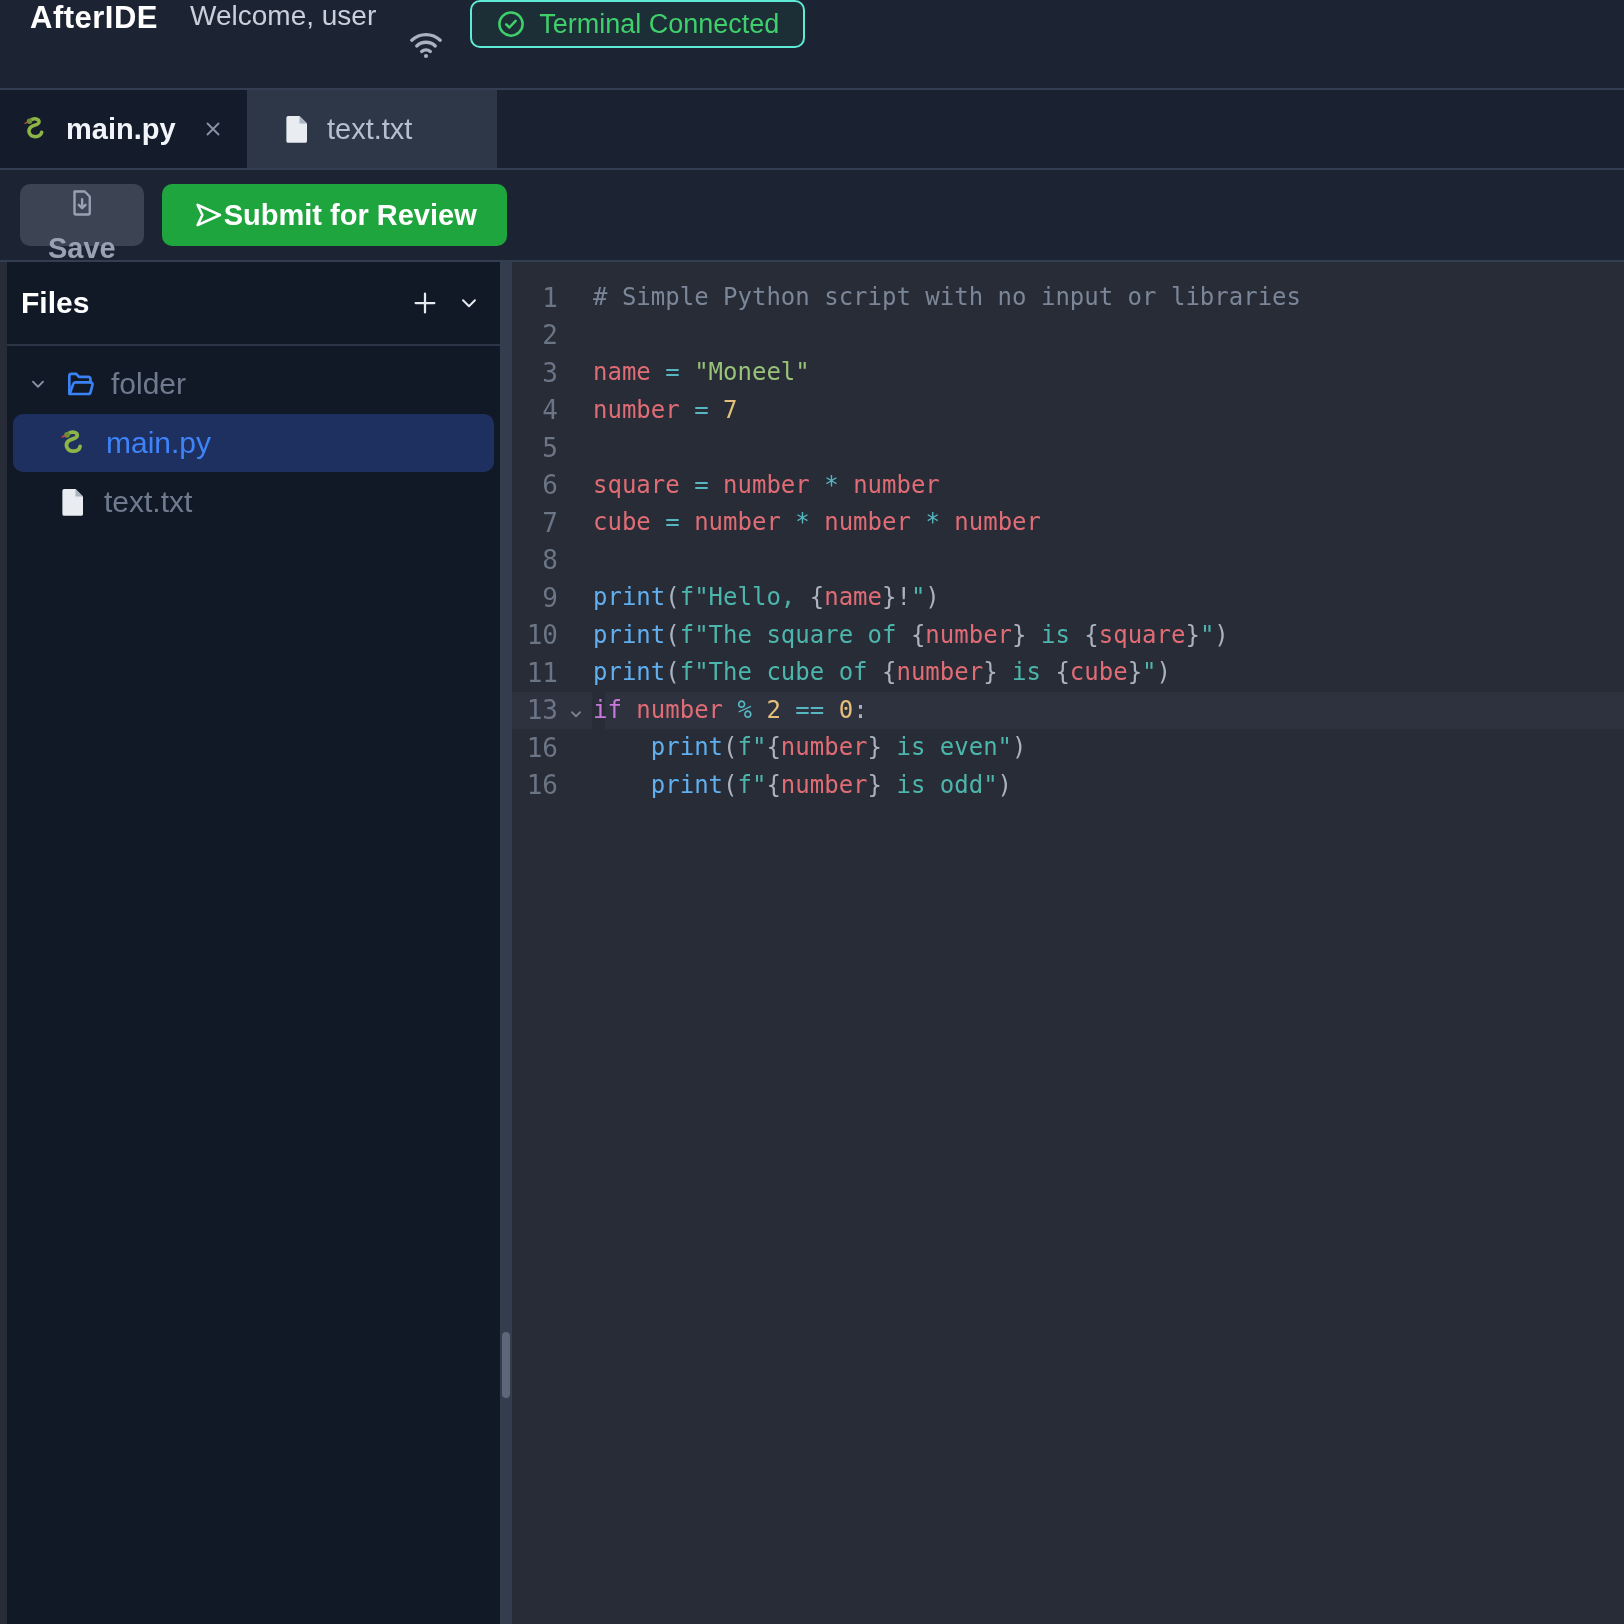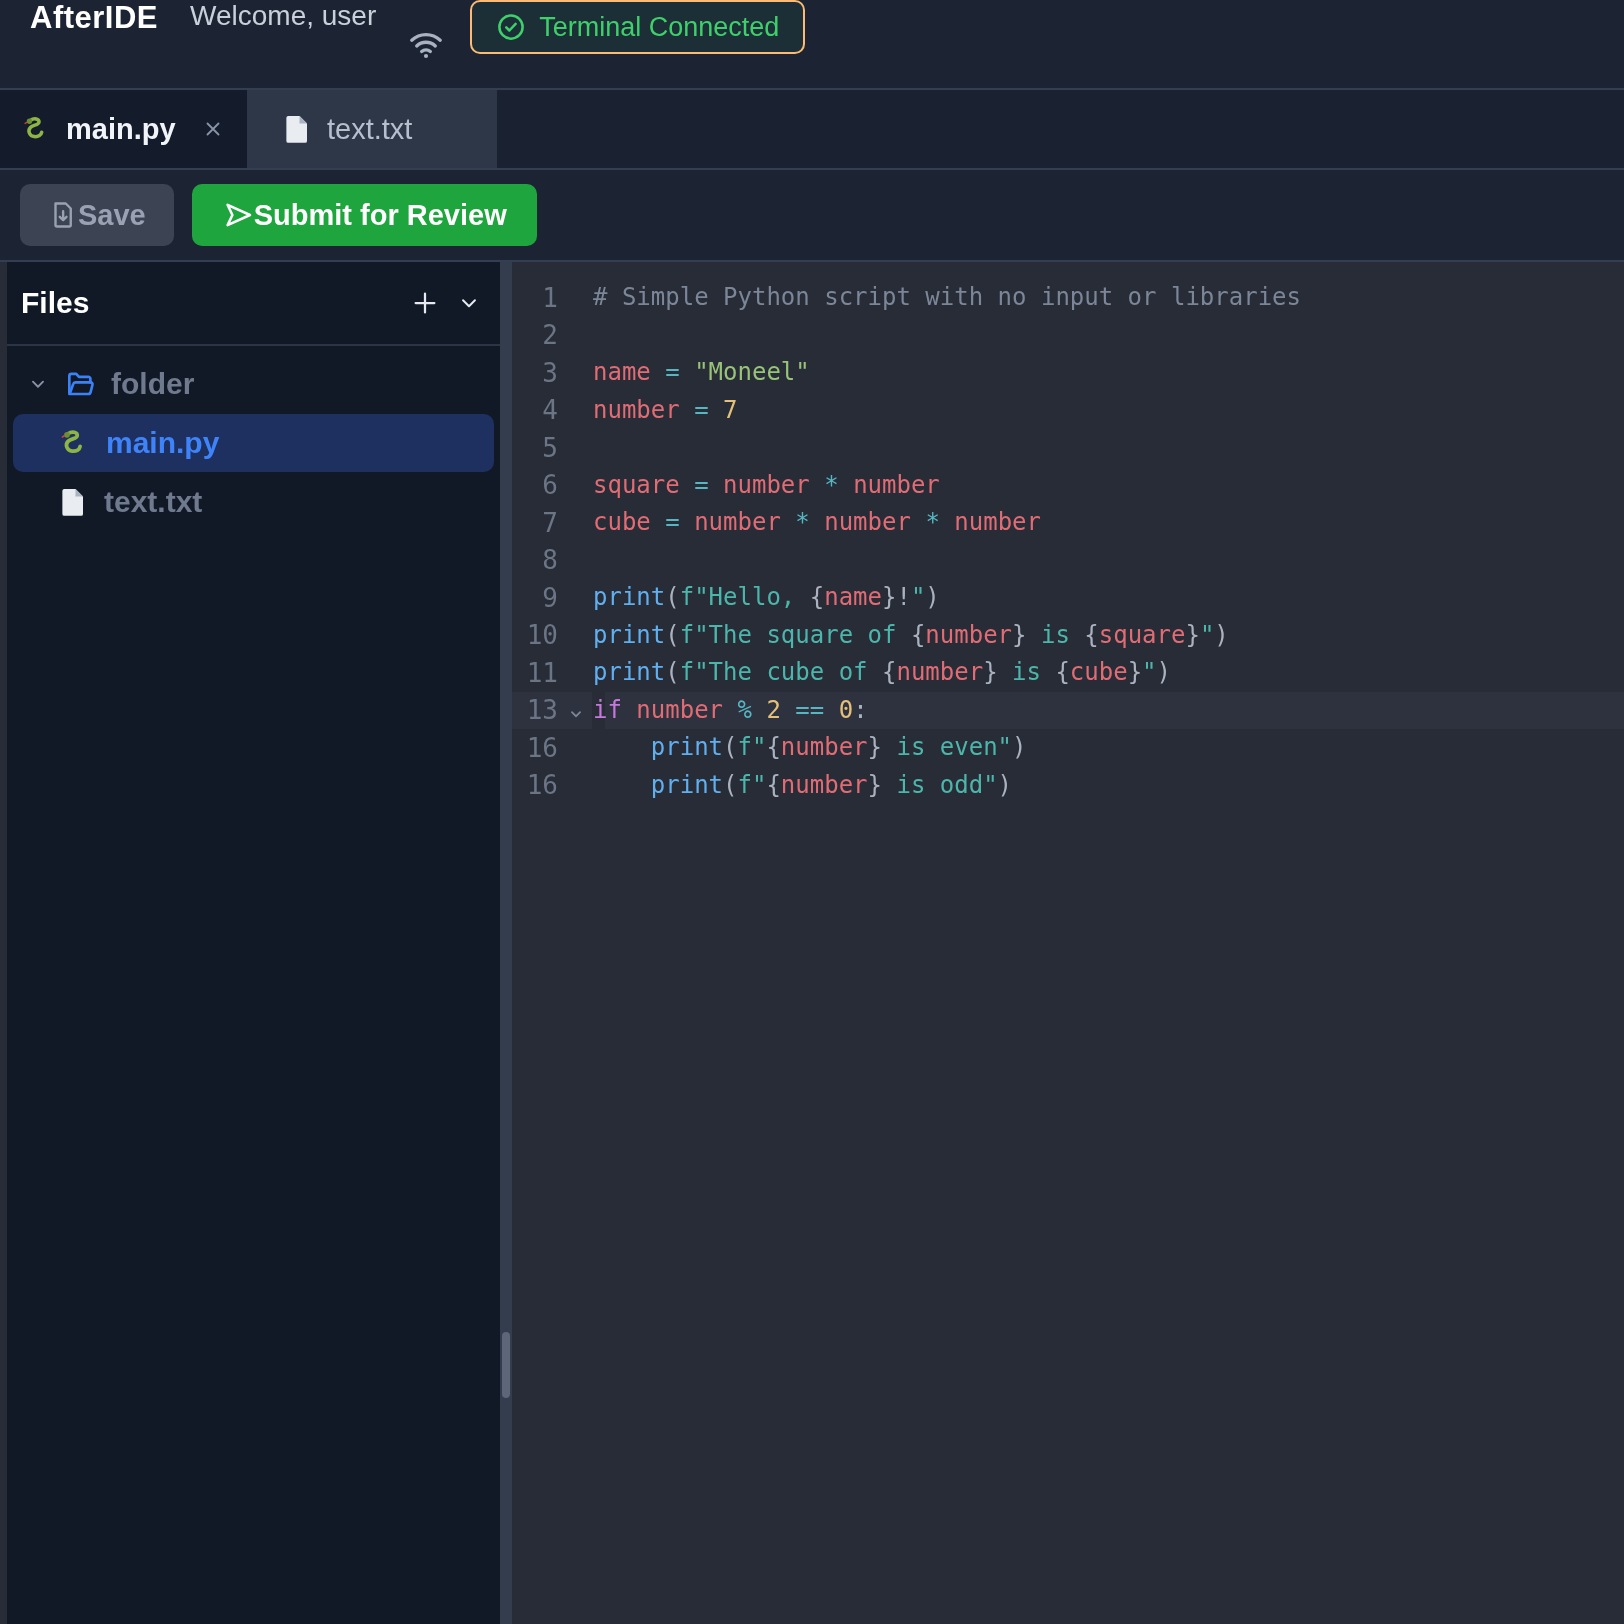--- a/index.html
+++ b/index.html
@@ -8,50 +8,50 @@
   *{box-sizing:border-box;}
   .root{position:relative;width:1624px;height:1624px;display:flex;flex-direction:column;}
 
   
   .topbar{height:90px;background:#1c2433;border-bottom:2px solid #333e52;
           display:flex;padding:0 30px;flex:none;}
   .logo{font-size:31px;font-weight:bold;color:#ffffff;letter-spacing:.5px;}
   .welcome{font-size:28px;color:#c9d0db;margin-left:32px;}
   .wifi{margin-left:32px;display:flex;align-items:center;}
   .badges{display:flex;gap:22px;margin-left:26px;}
-  .badge{display:flex;align-items:center;gap:13px;height:54px;padding:0 24px;
-         border:2px solid #fdba74;border-radius:10px;background:rgba(34,197,94,.07);
+  .badge{display:flex;align-items:center;gap:13px;height:48px;padding:0 24px;
+         border:2px solid #5eead4;border-radius:10px;background:rgba(34,197,94,.07);
          color:#3fd06c;font-size:27px;font-weight:500;}
 
   
   .tabstrip{height:80px;background:#1a2231;border-bottom:2px solid #333e52;display:flex;flex:none;}
   .tab{display:flex;align-items:center;height:100%;font-size:29px;padding:0 22px;}
   .tab.active{width:247px;background:#141c2c;color:#f1f4f8;font-weight:bold;}
   .tab.inactive{width:250px;background:#2d3747;color:#b5bfcd;}
   .tab .tab-label{margin-left:16px;}
   .tab .close{margin-left:auto;display:flex;align-items:center;}
 
   
   .toolbar{height:92px;background:#1c2433;border-bottom:2px solid #333e52;
            display:flex;align-items:center;padding:0 20px;gap:18px;flex:none;}
   .btn{display:flex;align-items:center;height:62px;border:none;border-radius:10px;
        font-family:"Liberation Sans",sans-serif;font-size:29px;cursor:pointer;}
-  .btn-save{background:#3c4453;color:#99a2b3;font-weight:bold;padding:4px 28px;}
+  .btn-save{background:#3c4453;color:#99a2b3;font-weight:bold;padding:4px 28px;gap:14px;flex-direction:column;}
   .btn-submit{background:#1fa53d;color:#ffffff;font-weight:bold;padding:0 30px;gap:0;}
 
   
   .content{flex:1;display:flex;min-height:0;padding-left:7px;}
   .sidebar{width:493px;background:#111927;display:flex;flex-direction:column;flex:none;}
   .files-header{height:84px;border-bottom:2px solid #2b3546;display:flex;align-items:center;
                 padding:0 18px 0 14px;flex:none;}
   .files-title{font-size:30px;font-weight:bold;color:#ffffff;}
   .files-actions{margin-left:auto;display:flex;align-items:center;gap:16px;}
   .icon-btn{display:flex;align-items:center;justify-content:center;background:none;border:none;padding:0;cursor:pointer;}
 
-  .tree{padding-top:10px;font-weight:bold;}
+  .tree{padding-top:10px;}
   .tree-row{height:56px;display:flex;align-items:center;font-size:30px;color:#6f7a8e;}
   .row-folder{padding-left:20px;gap:15px;}
   .row-file{padding-left:52px;gap:17px;}
   .row-selected{height:58px;margin:2px 6px;background:#1d3060;border-radius:10px;
                 color:#3f83f8;padding-left:46px;}
   .tree-label{white-space:nowrap;}
 
   .divider{width:12px;background:#343d4e;position:relative;flex:none;}
   .divider-thumb{position:absolute;left:2px;top:1070px;width:8px;height:66px;
                  border-radius:4px;background:#5d6779;}

